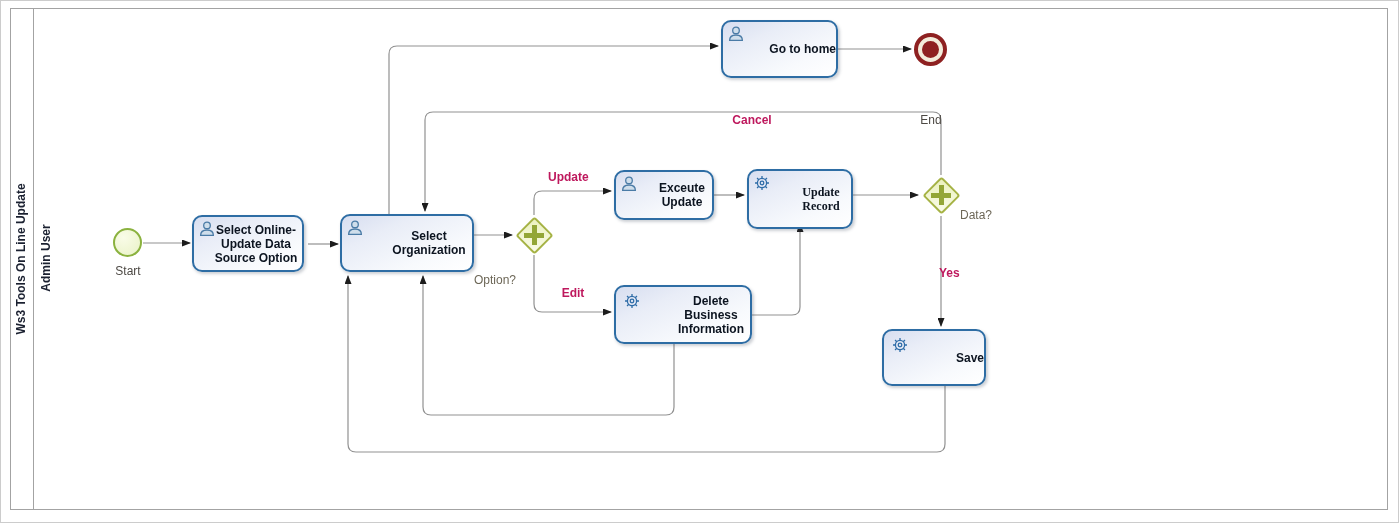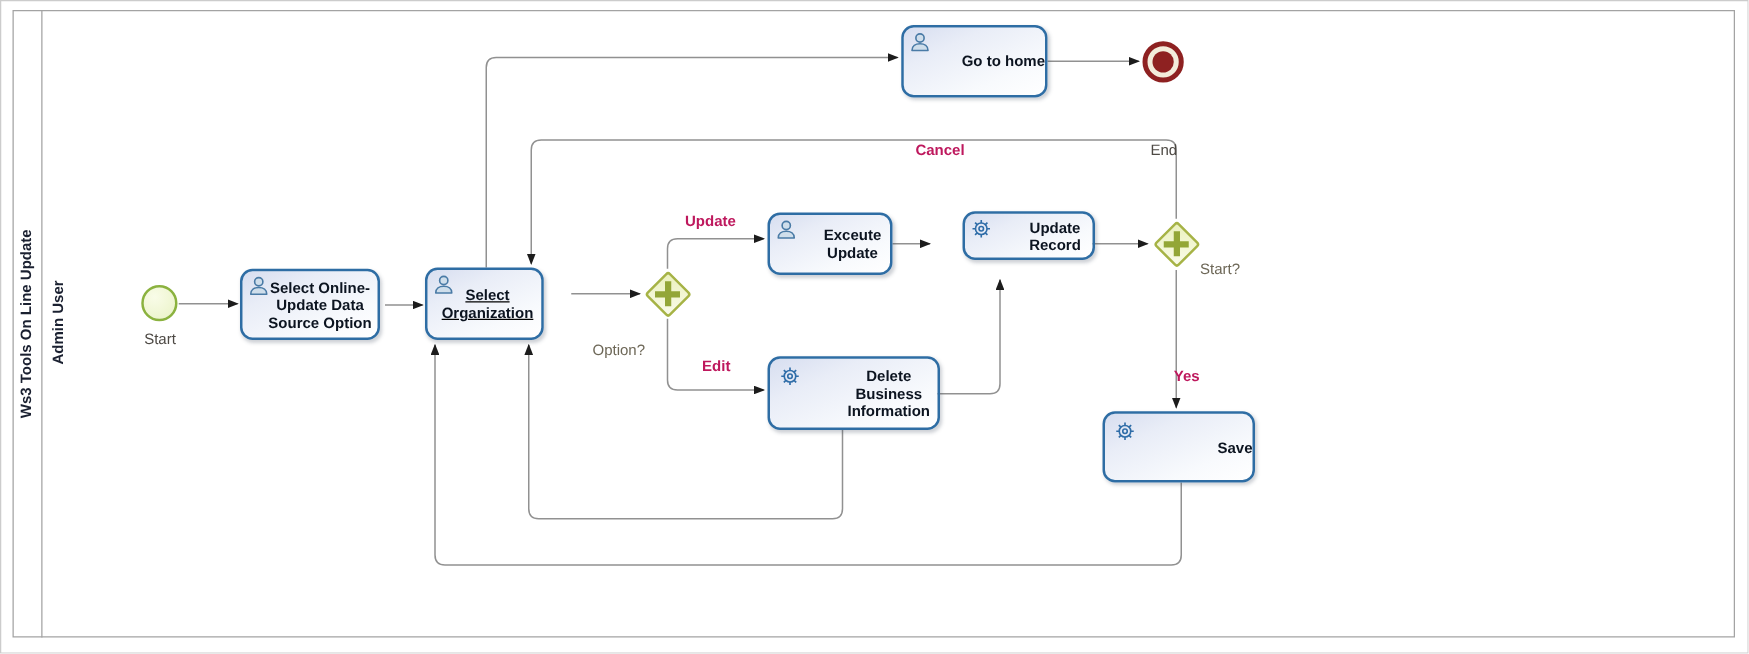--- a/index.html
+++ b/index.html
@@ -72,21 +72,21 @@
   <div class="task" style="left:192px;top:215px;width:112px;height:57px;">
     <span class="ticon">
       <svg width="18" height="18" viewBox="0 0 18 18">
           <circle cx="9" cy="5.4" r="3.3" fill="#cfdeeb" stroke="#4a7ba6" stroke-width="1.3"></circle>
           <path d="M2.6 15.4 C2.6 11.8 5.4 10 9 10 C12.6 10 15.4 11.8 15.4 15.4 Z" fill="#cfdeeb" stroke="#4a7ba6" stroke-width="1.3" stroke-linejoin="round"></path>
         </svg>
     </span>
     <div class="task-label" style="width:92px;">Select Online-Update Data Source Option</div>
   </div>
 
-  <div class="task" style="left:340px;top:214px;width:95px;height:58px;text-decoration:underline;">
+  <div class="task" style="left:340px;top:214px;width:134px;height:58px;">
     <span class="ticon">
       <svg width="18" height="18" viewBox="0 0 18 18">
           <circle cx="9" cy="5.4" r="3.3" fill="#cfdeeb" stroke="#4a7ba6" stroke-width="1.3"></circle>
           <path d="M2.6 15.4 C2.6 11.8 5.4 10 9 10 C12.6 10 15.4 11.8 15.4 15.4 Z" fill="#cfdeeb" stroke="#4a7ba6" stroke-width="1.3" stroke-linejoin="round"></path>
         </svg>
     </span>
     <div class="task-label" style="width:86px;">Select Organization</div>
   </div>
 
   <div class="gateway" style="left:514px;top:215px;">
@@ -99,21 +99,21 @@
   <div class="task" style="left:614px;top:170px;width:100px;height:50px;">
     <span class="ticon">
       <svg width="18" height="18" viewBox="0 0 18 18">
           <circle cx="9" cy="5.4" r="3.3" fill="#cfdeeb" stroke="#4a7ba6" stroke-width="1.3"></circle>
           <path d="M2.6 15.4 C2.6 11.8 5.4 10 9 10 C12.6 10 15.4 11.8 15.4 15.4 Z" fill="#cfdeeb" stroke="#4a7ba6" stroke-width="1.3" stroke-linejoin="round"></path>
         </svg>
     </span>
     <div class="task-label" style="width:60px;margin-left:12px;">Exceute Update</div>
   </div>
 
-  <div class="task" style="left:770px;top:169px;width:106px;height:39px;">
+  <div class="task" style="left:747px;top:169px;width:106px;height:60px;font-family:Liberation Serif, serif;">
     <span class="ticon">
       <svg width="18" height="18" viewBox="0 0 18 18">
           <g stroke="#2f6da8" fill="none" stroke-width="1.3">
             <circle cx="9" cy="9" r="4.6"></circle>
             <circle cx="9" cy="9" r="1.8"></circle>
             <path d="M9 2 V4.4 M9 13.6 V16 M2 9 H4.4 M13.6 9 H16 M4.05 4.05 L5.75 5.75 M12.25 12.25 L13.95 13.95 M13.95 4.05 L12.25 5.75 M5.75 12.25 L4.05 13.95"></path>
           </g>
         </svg>
     </span>
     <div class="task-label" style="width:60px;margin-left:12px;">Update Record</div>
@@ -130,23 +130,23 @@
         </svg>
     </span>
     <div class="task-label" style="width:78px;margin-left:14px;">Delete Business Information</div>
   </div>
 
   <div class="gateway" style="left:921px;top:175px;">
     <div class="gw-diamond"></div>
     <div class="gw-plus-h"></div>
     <div class="gw-plus-v"></div>
   </div>
-  <div class="gw-label" style="left:960px;top:208px;">Start?</div>
+  <div class="gw-label" style="left:960px;top:208px;">Data?</div>
 
-  <div class="task" style="left:882px;top:329px;width:122px;height:57px;">
+  <div class="task" style="left:882px;top:329px;width:104px;height:57px;">
     <span class="ticon" style="left:7px;top:5px;">
       <svg width="18" height="18" viewBox="0 0 18 18">
           <g stroke="#2f6da8" fill="none" stroke-width="1.3">
             <circle cx="9" cy="9" r="4.6"></circle>
             <circle cx="9" cy="9" r="1.8"></circle>
             <path d="M9 2 V4.4 M9 13.6 V16 M2 9 H4.4 M13.6 9 H16 M4.05 4.05 L5.75 5.75 M12.25 12.25 L13.95 13.95 M13.95 4.05 L12.25 5.75 M5.75 12.25 L4.05 13.95"></path>
           </g>
         </svg>
     </span>
     <div class="task-label">Save</div>
@@ -163,16 +163,16 @@
   </div>
 
   <div class="end-event">
     <div class="end-dot"></div>
   </div>
   <div class="event-label" style="left:906px;top:69px;width:50px;margin-top:44px;">End</div>
 
   <div class="flow-label" style="left:548px;top:170px;width:46px;text-align:left;">Update</div>
   <div class="flow-label" style="left:556px;top:286px;width:34px;text-align:center;">Edit</div>
   <div class="flow-label" style="left:726px;top:113px;width:52px;text-align:center;">Cancel</div>
-  <div class="flow-label" style="left:939px;top:266px;margin-top:28px;">Yes</div>
+  <div class="flow-label" style="left:939px;top:266px;">Yes</div>
 
   <div class="frame"></div>
 </div>
 
 </body></html>

